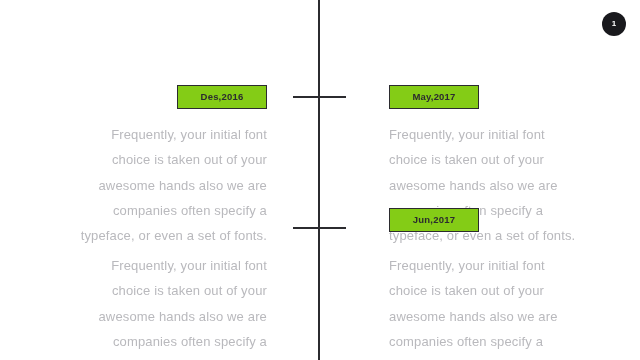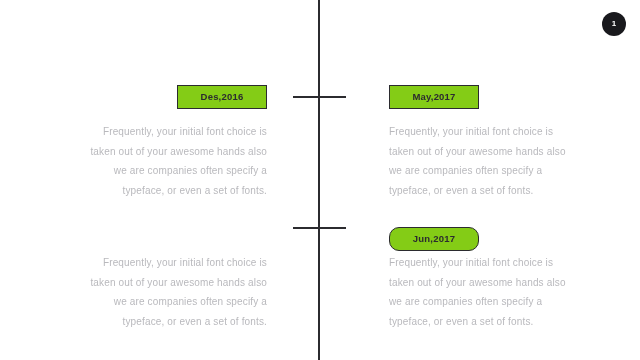--- a/index.html
+++ b/index.html
@@ -57,27 +57,27 @@
     font-weight: bold;
     color: #2b2b2f;
     letter-spacing: 0.2px;
     line-height: 1;
     white-space: nowrap;
   }
 
   .box-tl { left: 177px; top: 85px; }
   .box-tr { left: 389px; top: 85px; }
   .box-bl { left: 177px; top: 216px; }
-  .box-br { left: 389px; top: 227px; border-radius: 10px; }
+  .box-br { left: 389px; top: 208px; }
 
   
   .desc {
     position: absolute;
     width: 190px;
-    font-size: 10px;
+    font-size: 13px;
     line-height: 1.95;
     color: #b9b9bd;
     letter-spacing: 0.15px;
   }
   .desc.align-right { text-align: right; }
   .desc.align-left  { text-align: left; }
 
   .desc-tl { left: 77px;  top: 122px; }
   .desc-tr { left: 389px; top: 122px; }
   .desc-bl { left: 77px;  top: 253px; }

